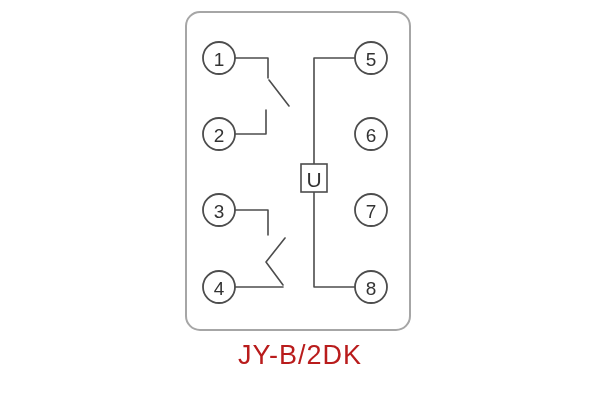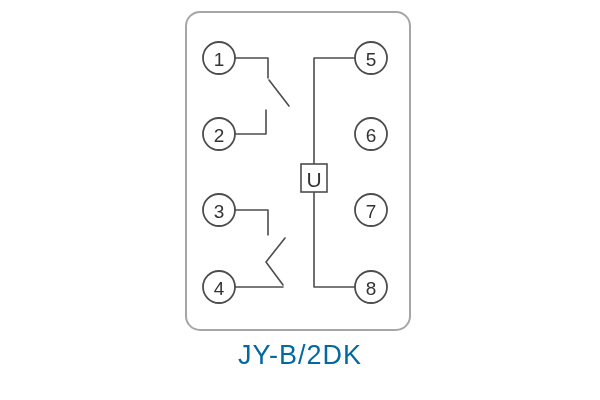--- a/index.html
+++ b/index.html
@@ -57,21 +57,21 @@
     text-anchor: middle;
     dominant-baseline: central;
   }
   .diagram-title {
     position: absolute;
     left: 0;
     top: 340px;
     width: 600px;
     text-align: center;
     font-size: 27px;
-    color: #0369a1;
+    color: #b91c1c;
     letter-spacing: 1px;
   }
 </style>
 </head>
 <body>
 
 <div class="stage">
   <svg width="600" height="400" viewBox="0 0 600 400">
 
     <rect class="outer-frame" x="186" y="12" width="224" height="318" rx="14" ry="14"></rect>

